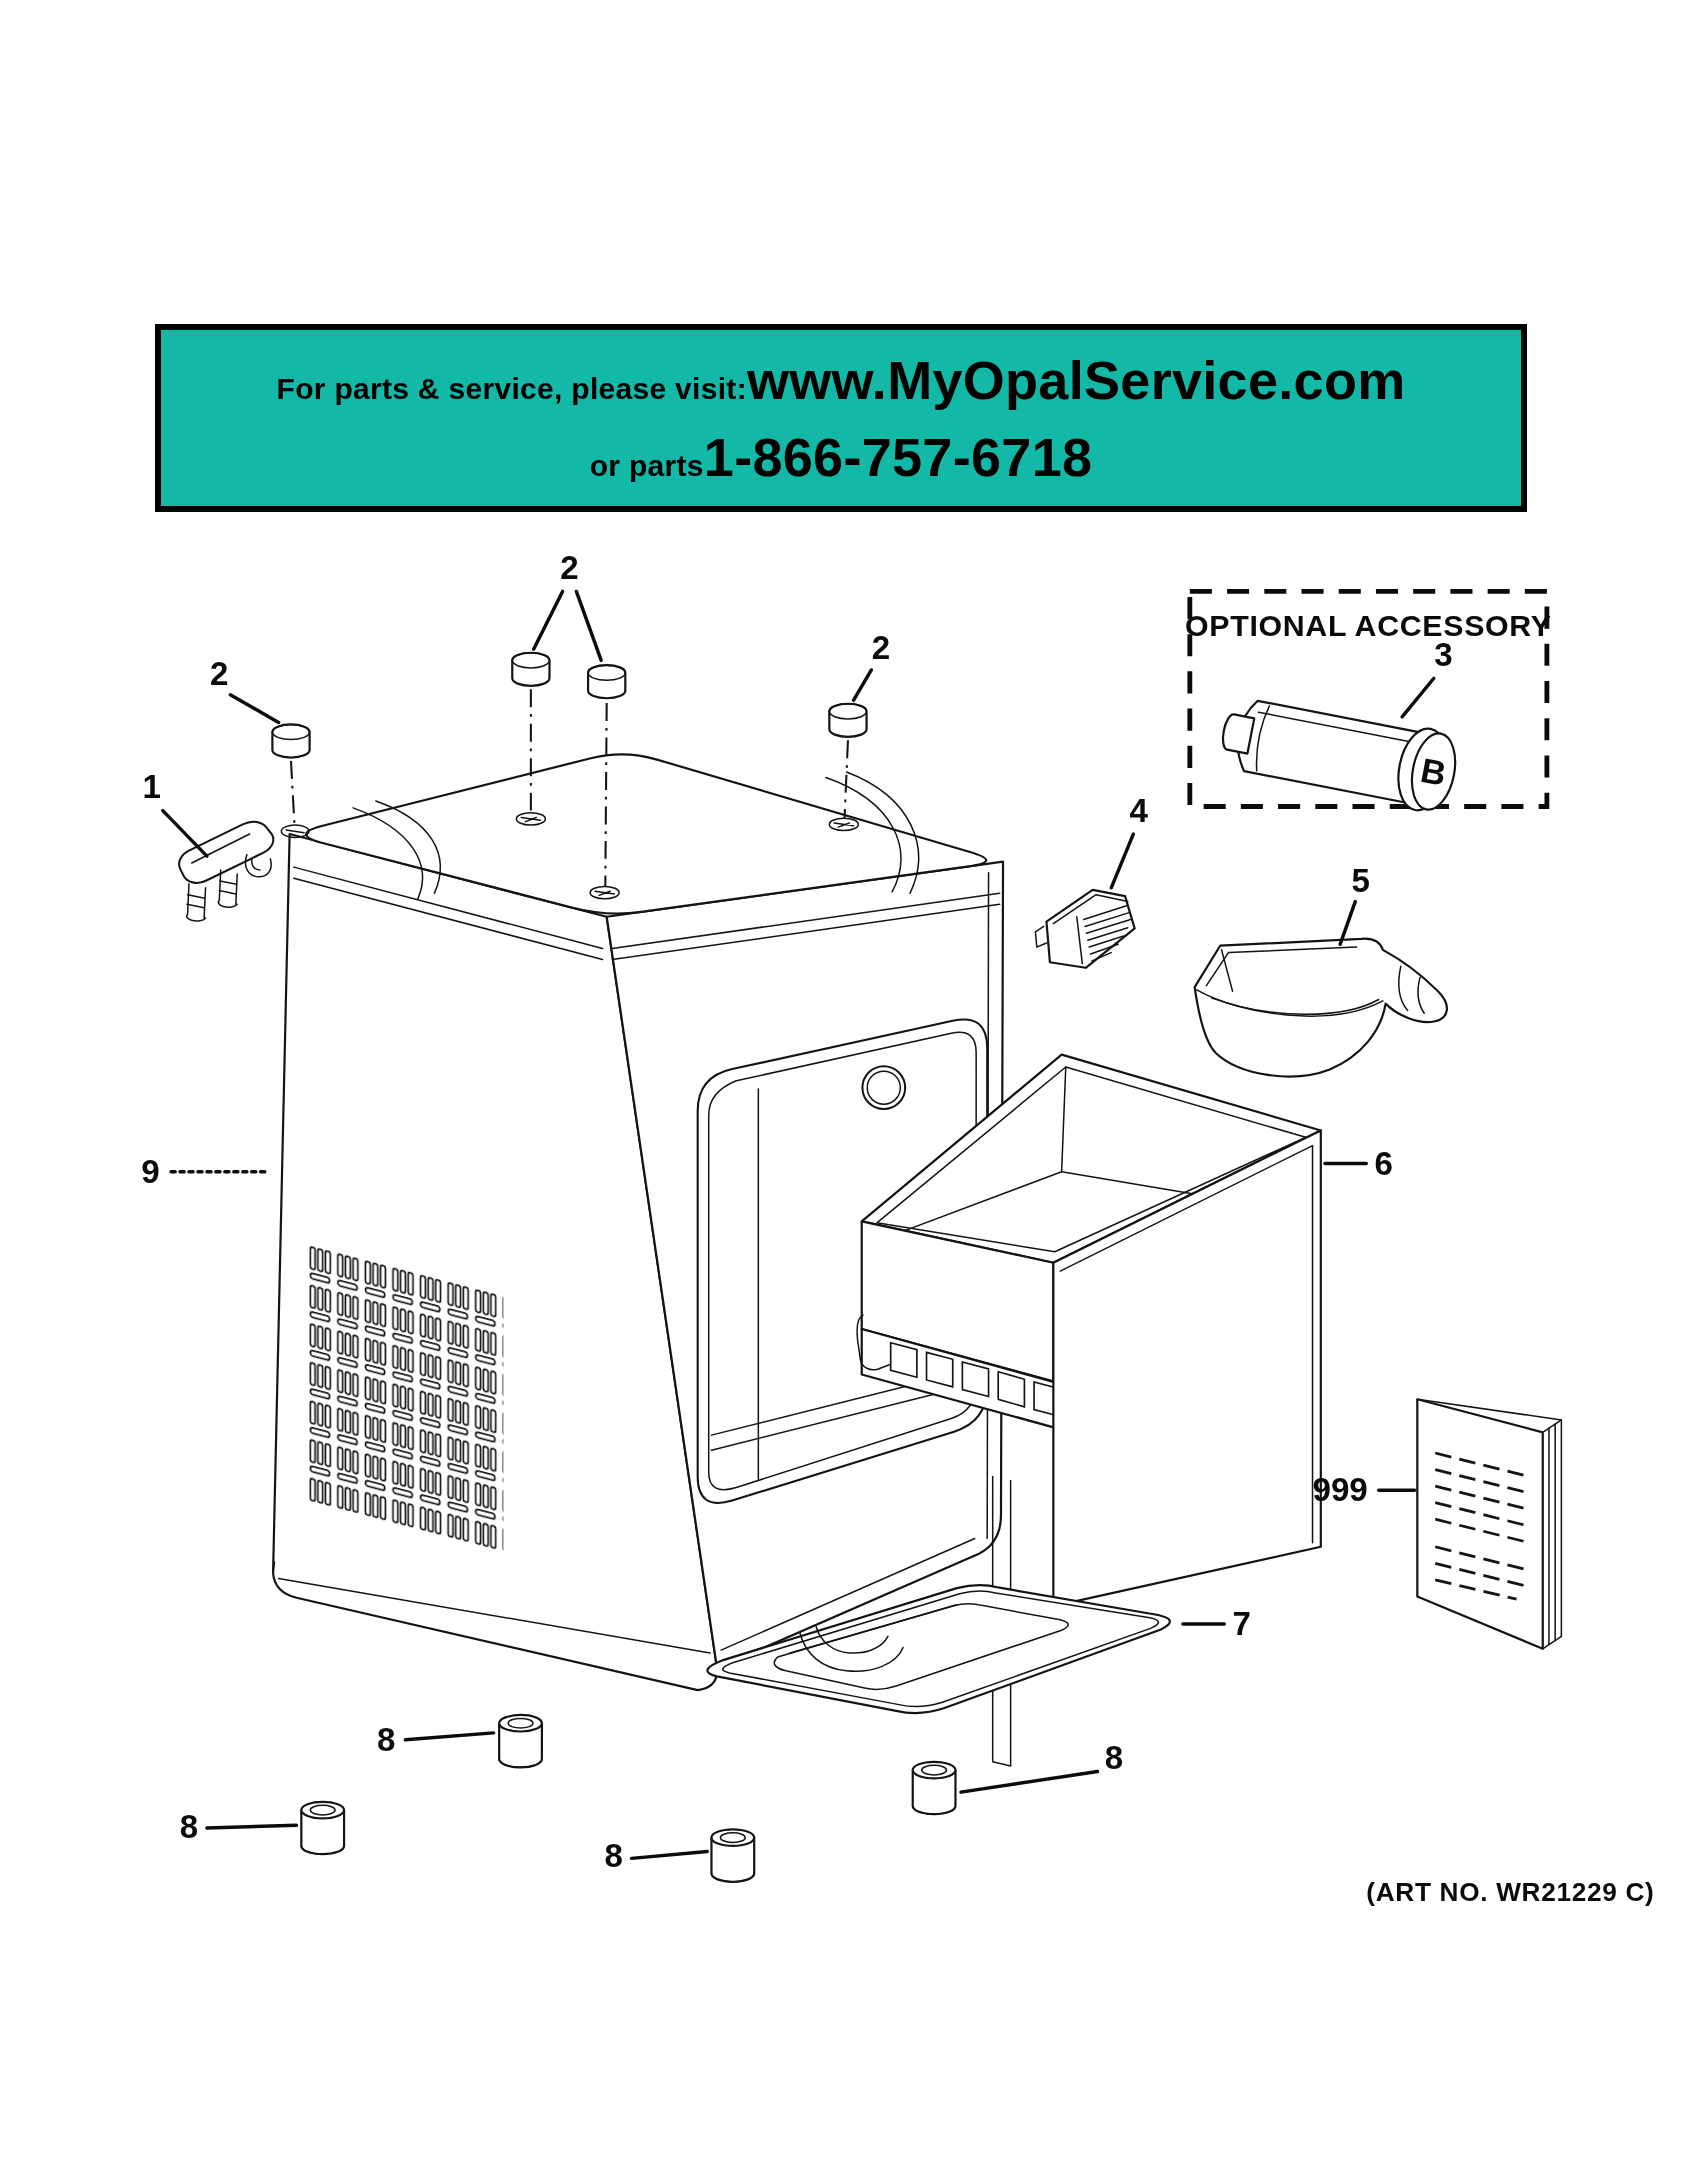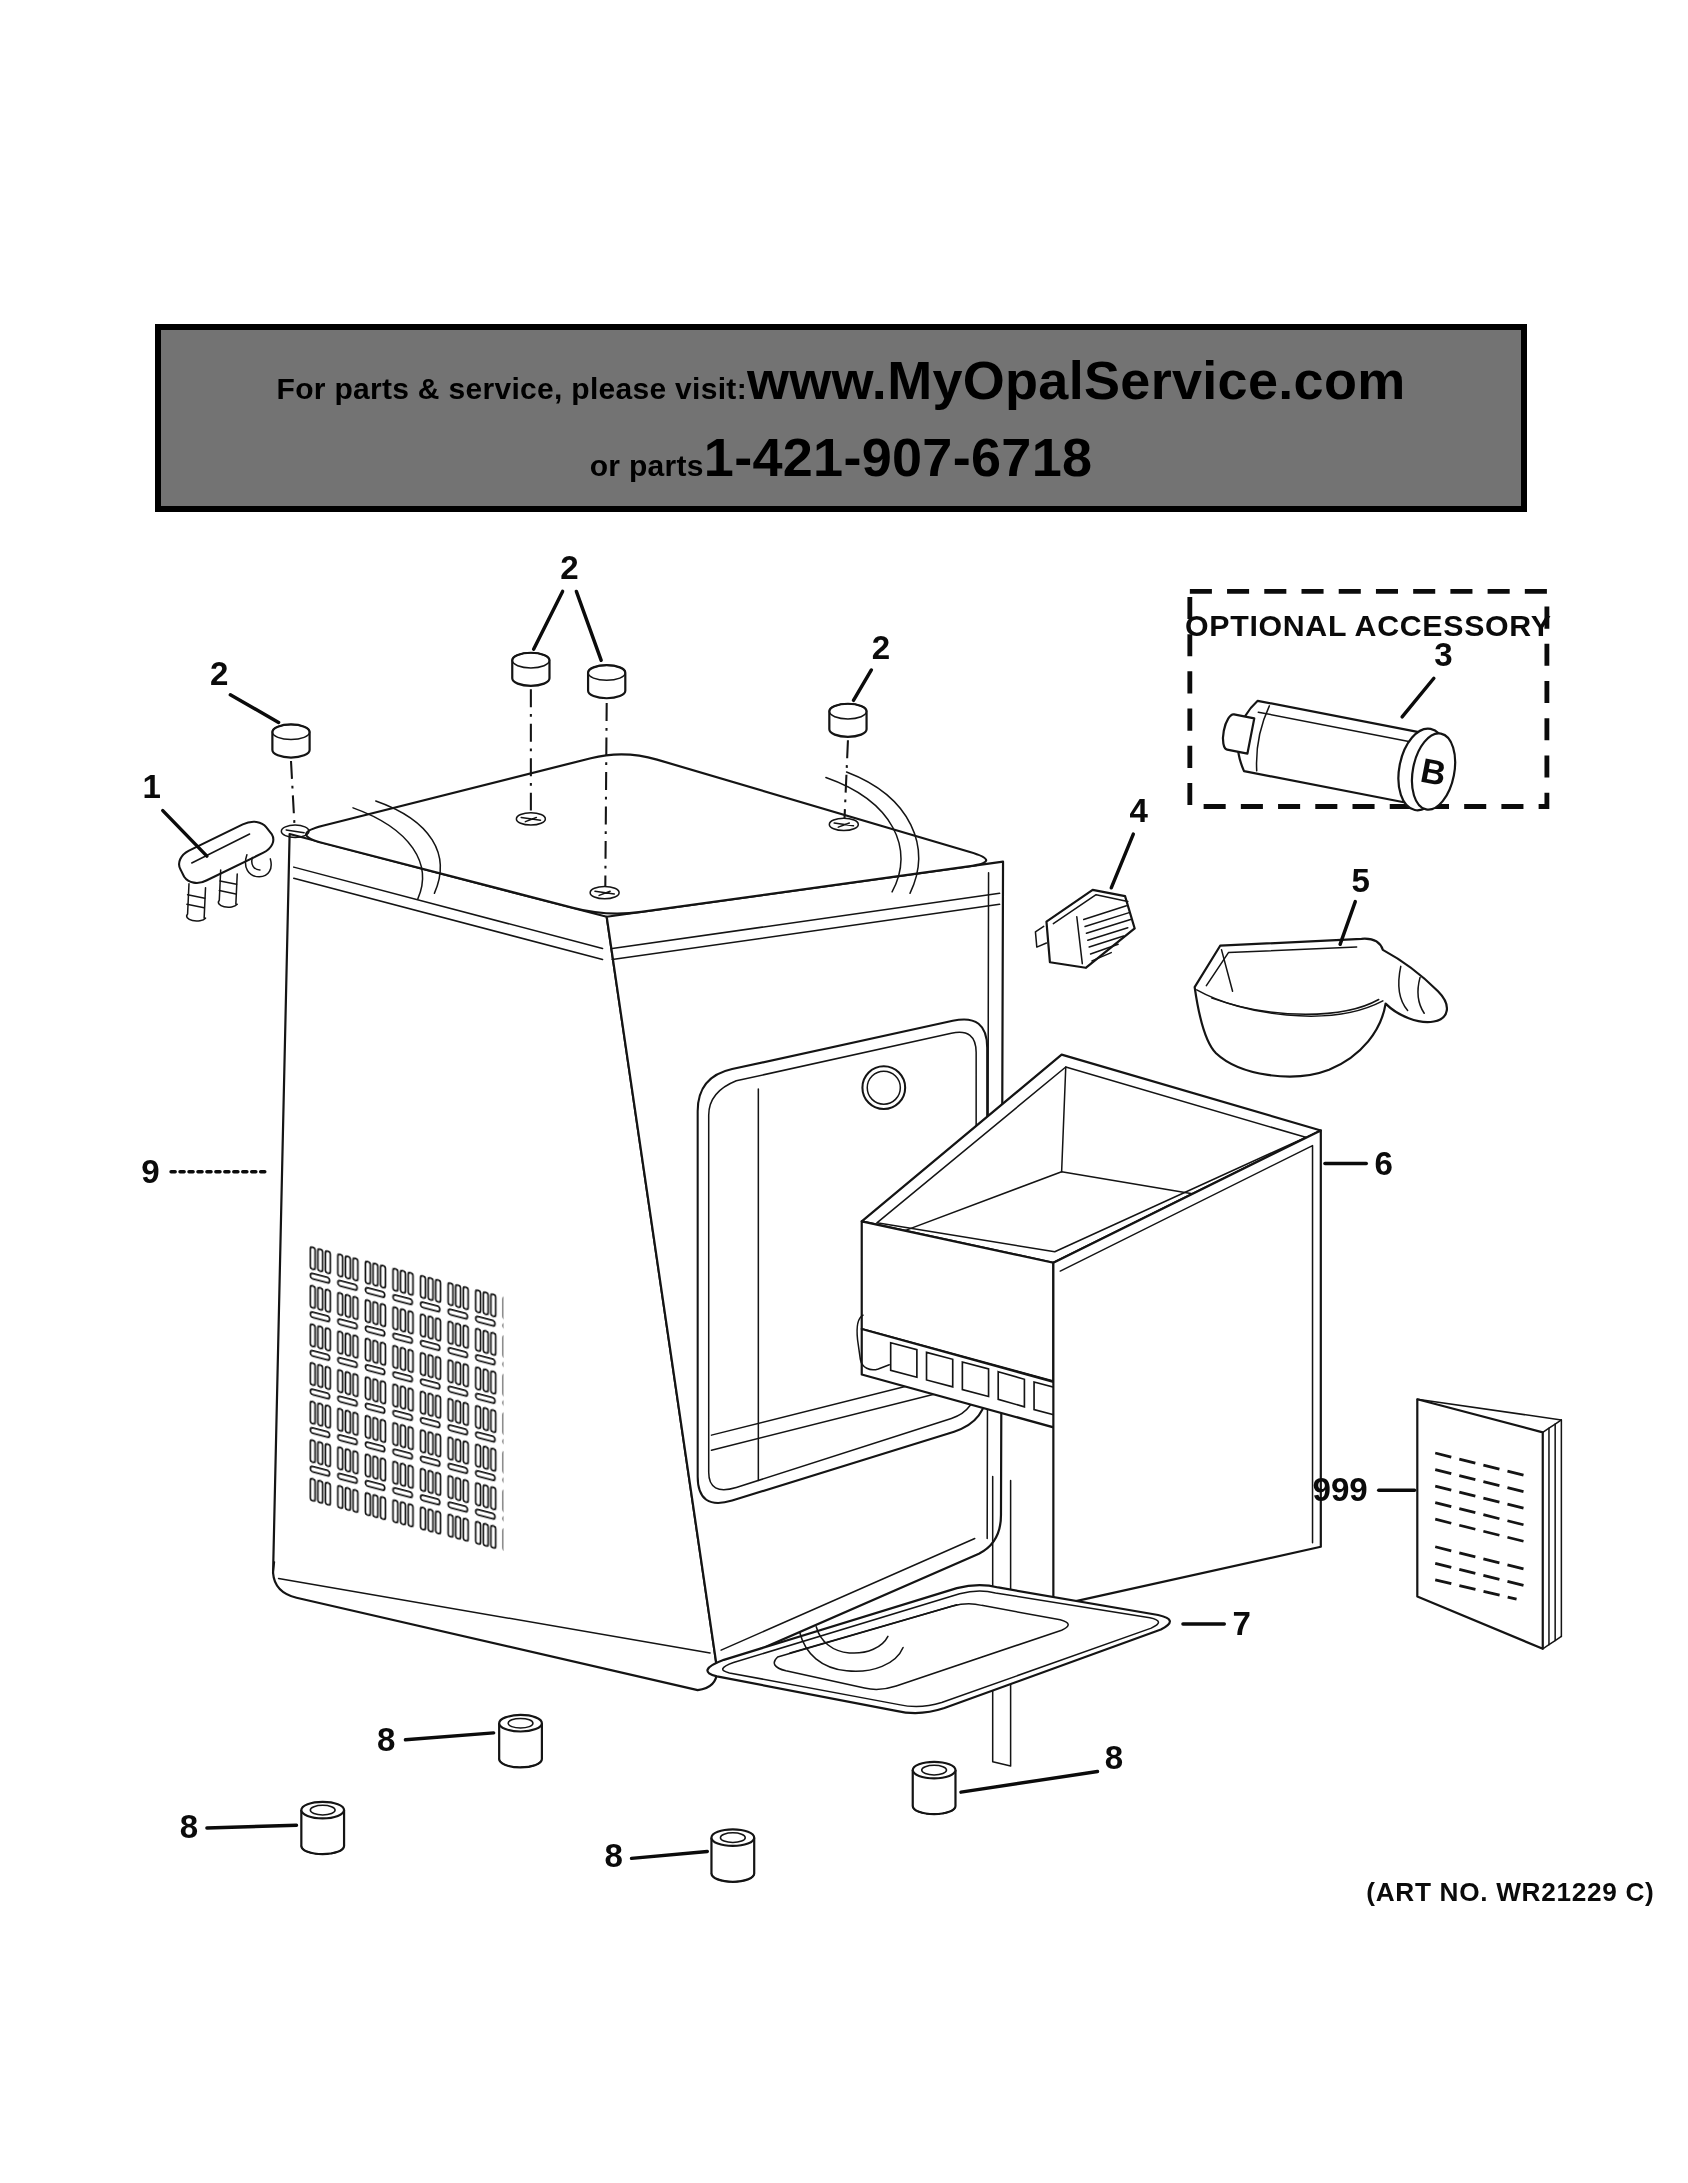--- a/index.html
+++ b/index.html
@@ -6,21 +6,21 @@
   .page{
     position:relative;
     width:1689px;height:2183px;
     background:#fff;
     font-family:"Liberation Sans", sans-serif;
     color:#000;
     overflow:hidden;
   }
   .header-box{
     position:absolute;left:155px;top:324px;width:1372px;height:188px;
-    border:6.9px solid #000;background:#737373;box-sizing:border-box;
+    border:6.9px solid #000;background:#14b8a6;box-sizing:border-box;
     display:flex;flex-direction:column;align-items:center;justify-content:center;gap:15px;
   }
   .header-line{display:flex;align-items:baseline;white-space:nowrap;}
   .hdr-small{font-size:30px;font-weight:bold;letter-spacing:0.3px;}
   .hdr-big{font-size:54px;font-weight:bold;letter-spacing:0.3px;}
   svg text{font-family:"Liberation Sans", sans-serif;}
   .callout{font-size:48px;font-weight:bold;fill:#0b0b0b;}
   .boxtitle{font-size:44px;font-weight:bold;fill:#0b0b0b;letter-spacing:1px;}
   .artno{font-size:38px;font-weight:bold;fill:#0b0b0b;letter-spacing:1px;}
   .logo-b{font-size:50px;font-weight:bold;fill:#0b0b0b;}
@@ -38,21 +38,21 @@
 <div class="page">
 
   
   <div class="header-box">
     <div class="header-line">
       <span class="hdr-small">For parts &amp; service, please visit: </span>
       <span class="hdr-big">www.MyOpalService.com</span>
     </div>
     <div class="header-line">
       <span class="hdr-small">or parts </span>
-      <span class="hdr-big">1-421-907-6718</span>
+      <span class="hdr-big">1-866-757-6718</span>
     </div>
   </div>
 
   <svg width="1689" height="2183" viewBox="0 0 2450 3167" xmlns="http://www.w3.org/2000/svg">
     <defs>
       <pattern id="vent" width="40" height="56" patternUnits="userSpaceOnUse">
         <rect x="2" y="2" width="7" height="32" rx="3.5" class="slot"></rect>
         <rect x="13" y="2" width="7" height="32" rx="3.5" class="slot"></rect>
         <rect x="24" y="2" width="7" height="32" rx="3.5" class="slot"></rect>
         <rect x="2" y="40" width="28" height="8" rx="4" class="slot"></rect>

